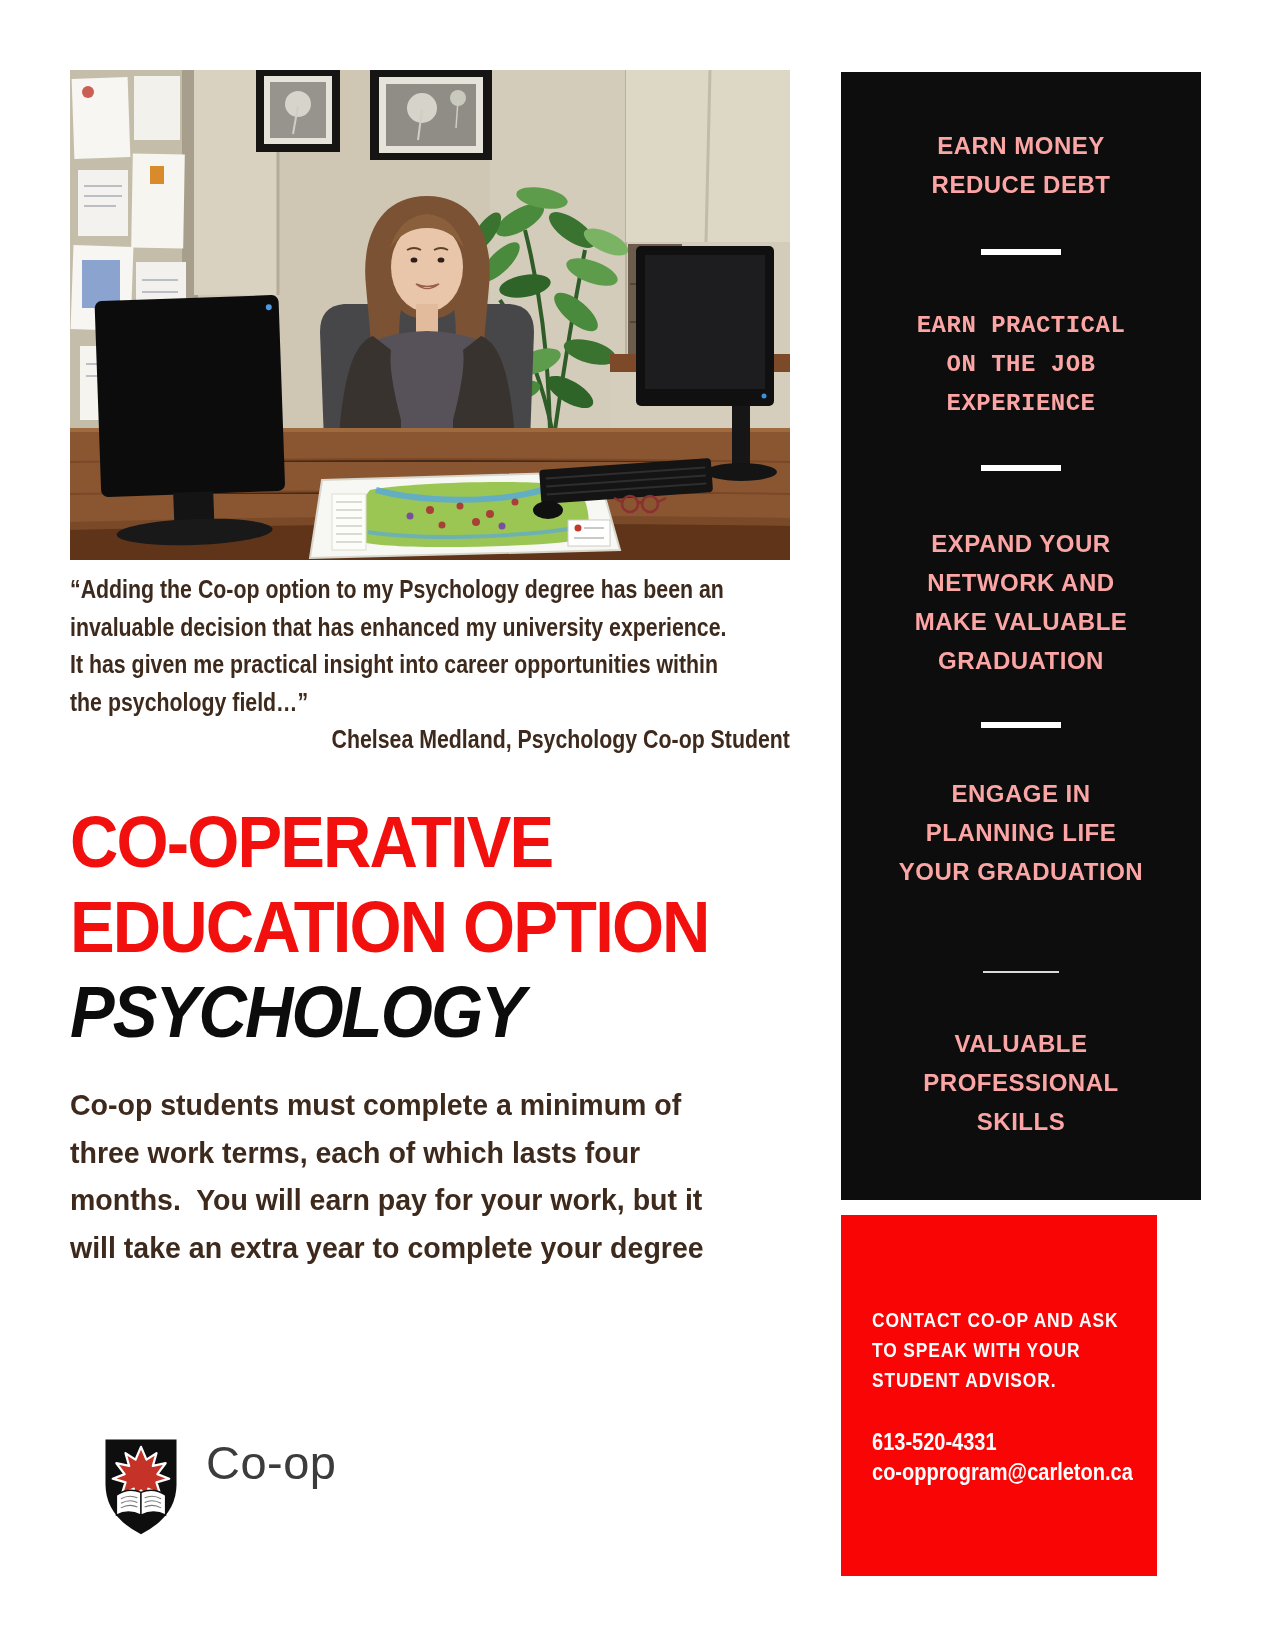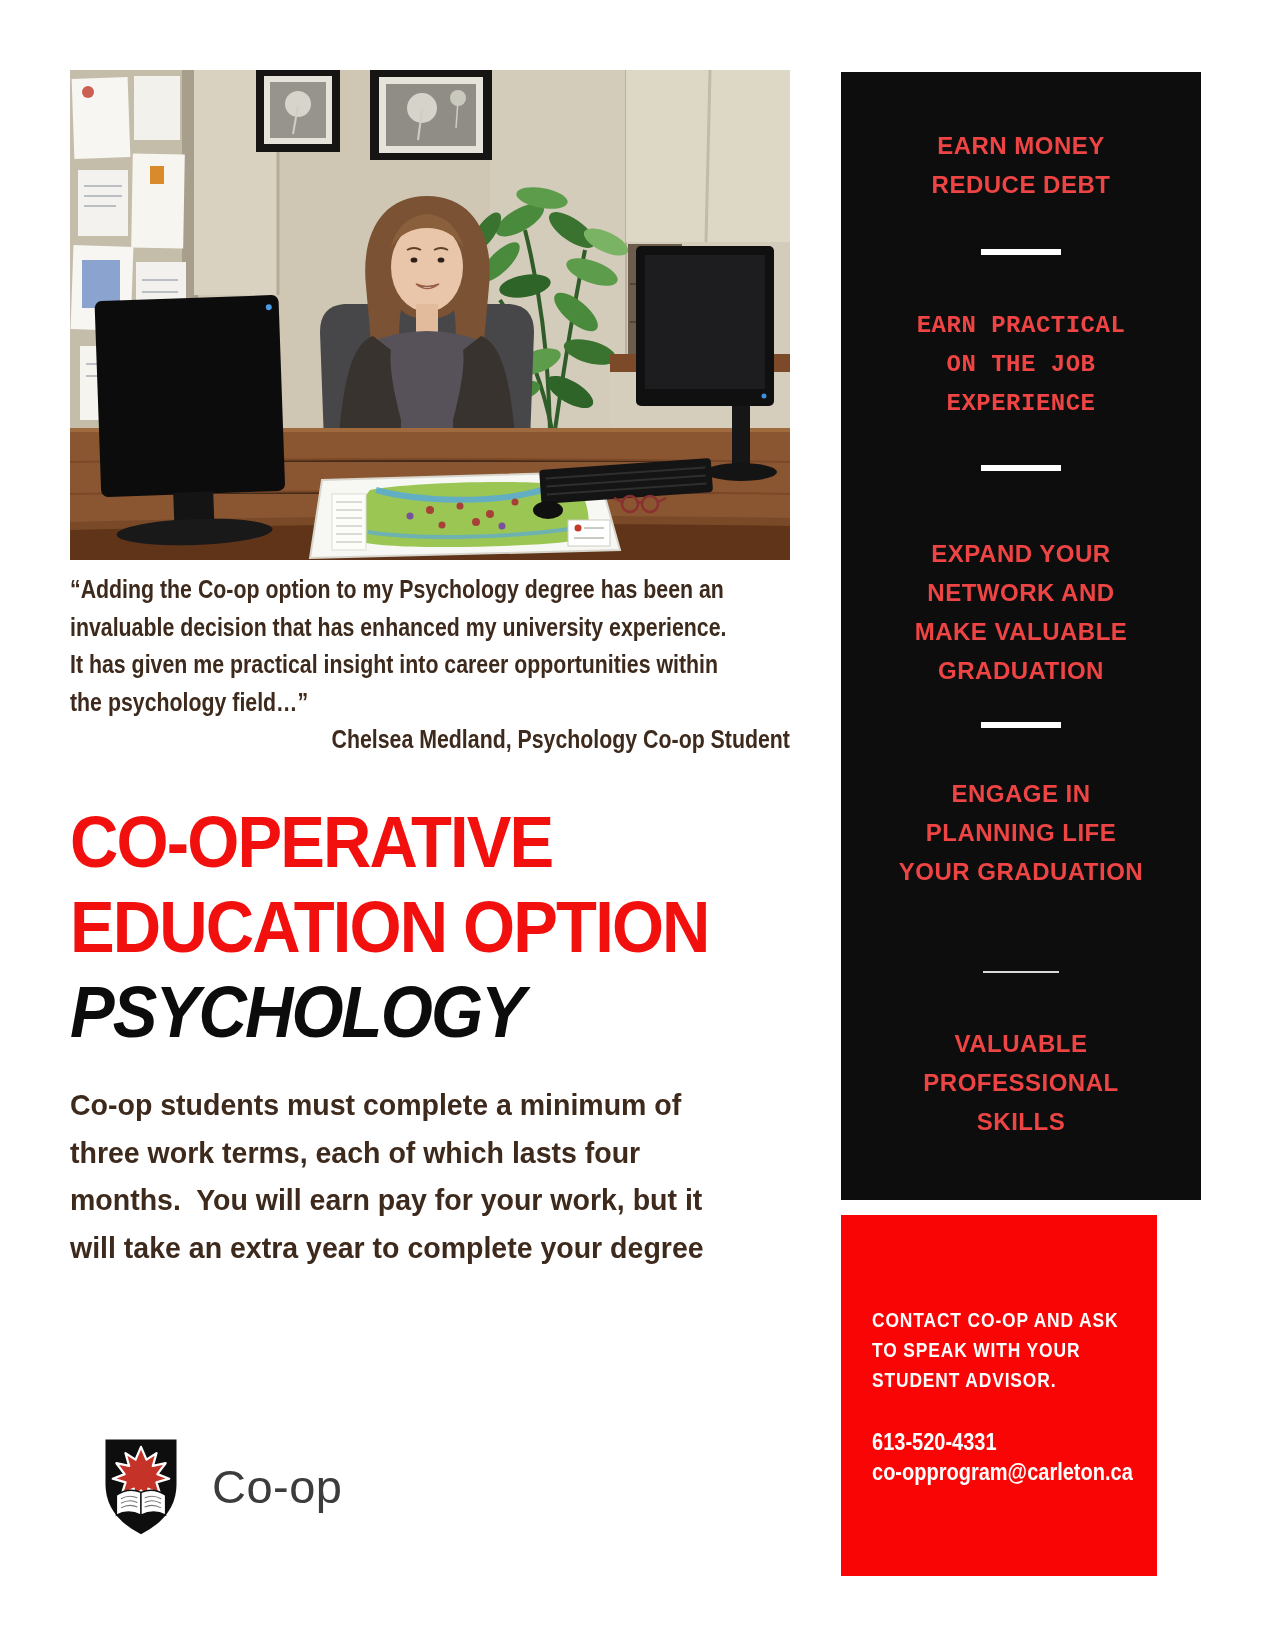--- a/index.html
+++ b/index.html
@@ -25,39 +25,39 @@
   .headline-black{color:#0c0c0c;font-style:italic;}
 
   
   .body-block{position:absolute;left:70px;top:1081px;width:758px;
               transform:scaleX(.95);transform-origin:0 0;
               color:#3e2a1c;font-size:30px;font-weight:600;line-height:47.5px;}
   .body-line{white-space:pre-wrap;}
 
   
   .sidebar{position:absolute;left:841px;top:72px;width:360px;height:1128px;
-           background:#0d0d0d;color:#ef4444;}
+           background:#0d0d0d;color:#fca5a5;}
   .benefit{position:absolute;left:0;width:100%;text-align:center;
            font-weight:700;font-size:24px;line-height:39px;letter-spacing:.5px;}
   .divider{position:absolute;left:50%;transform:translateX(-50%);
            width:80px;height:6px;background:#ffffff;}
   .divider.thin{height:2px;width:76px;background:rgba(255,255,255,.85);}
 
   
   .contactbox{position:absolute;left:841px;top:1215px;width:316px;height:361px;
               background:#fa0505;color:#ffffff;}
   .contact-inner{position:absolute;left:31px;top:0;width:340px;
                  transform:scaleX(.87);transform-origin:0 0;}
   .contact-heading{position:absolute;left:0;top:90px;width:340px;
                    font-weight:700;font-size:20px;line-height:30px;letter-spacing:1px;}
   .contact-lines{position:absolute;left:0;top:212px;width:340px;
                  font-weight:600;font-size:23px;line-height:30px;}
 
   
-  .logo{position:absolute;left:100px;top:1435px;height:102px;display:flex;align-items:center;gap:6px;}
+  .logo{position:absolute;left:100px;top:1435px;height:102px;display:flex;align-items:flex-start;}
   .logo-shield{width:82px;height:102px;}
   .logo-word{margin-left:24px;font-size:47px;color:#3c3c3c;letter-spacing:.5px;}
 </style>
 </head>
 <body>
 
 <div class="page">
 
   <div class="photo">
     <svg viewBox="0 0 720 490" xmlns="http://www.w3.org/2000/svg">
@@ -267,21 +267,21 @@
       <div>EARN MONEY</div>
       <div>REDUCE DEBT</div>
     </div>
     <div class="divider" style="top:177px;"></div>
     <div class="benefit" style="top:234px;font-family:Liberation Mono, monospace;">
       <div>EARN PRACTICAL</div>
       <div>ON THE JOB</div>
       <div>EXPERIENCE</div>
     </div>
     <div class="divider" style="top:393px;"></div>
-    <div class="benefit" style="top:462px;">
+    <div class="benefit" style="top:452px;">
       <div>EXPAND YOUR</div>
       <div>NETWORK AND</div>
       <div>MAKE VALUABLE</div>
       <div>GRADUATION</div>
     </div>
     <div class="divider" style="top:650px;"></div>
     <div class="benefit" style="top:702px;">
       <div>ENGAGE IN</div>
       <div>PLANNING LIFE</div>
       <div>YOUR GRADUATION</div>

